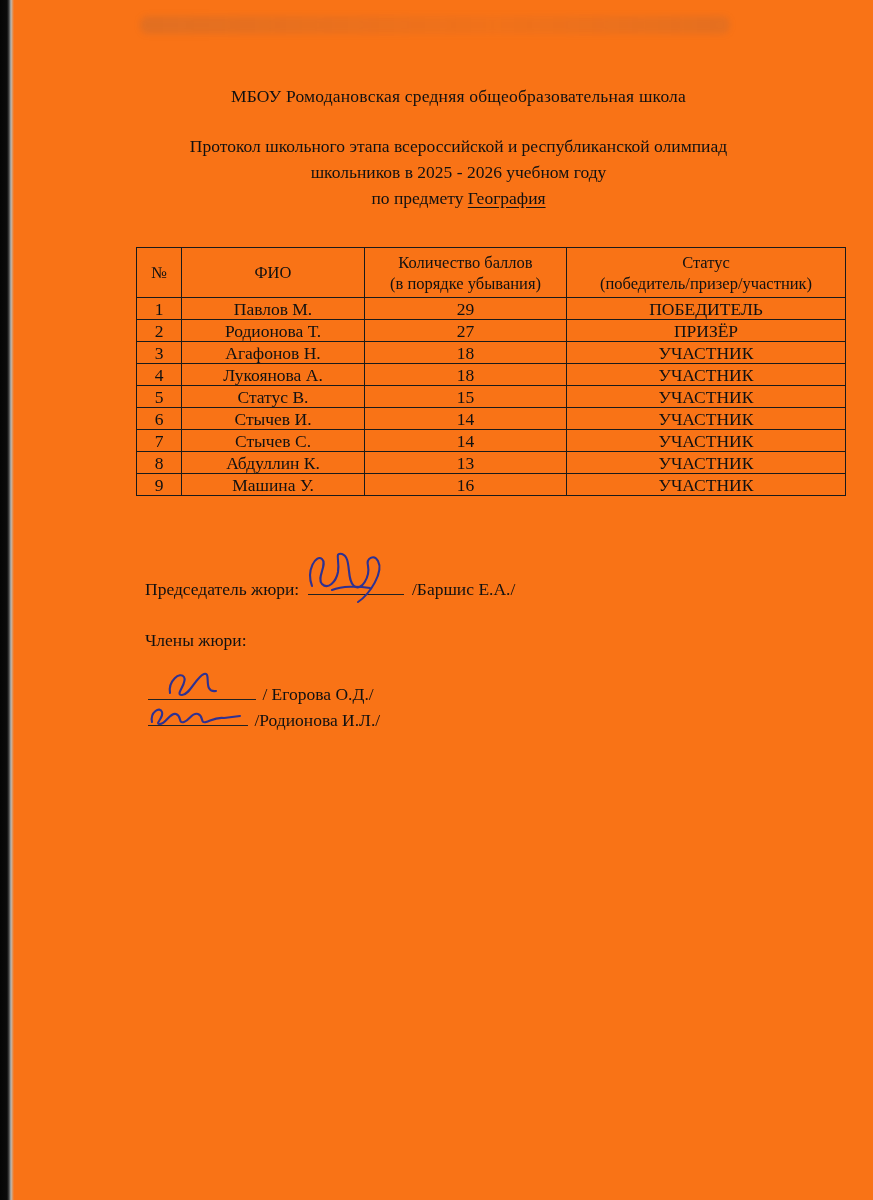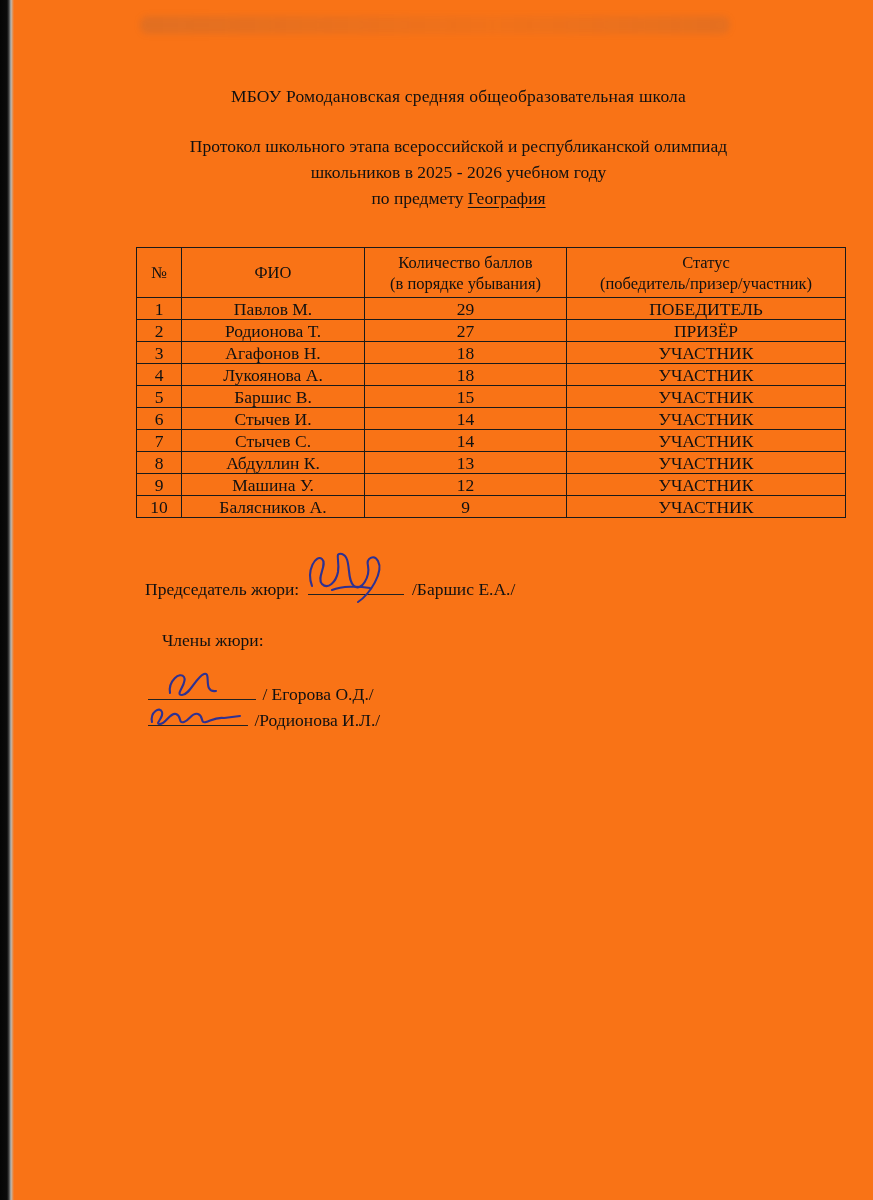--- a/index.html
+++ b/index.html
@@ -147,21 +147,21 @@
         <td>УЧАСТНИК</td>
       </tr>
       <tr>
         <td>4</td>
         <td>Лукоянова А.</td>
         <td>18</td>
         <td>УЧАСТНИК</td>
       </tr>
       <tr>
         <td>5</td>
-        <td>Баршис В.</td>
+        <td>Статус В.</td>
         <td>15</td>
         <td>УЧАСТНИК</td>
       </tr>
       <tr>
         <td>6</td>
         <td>Стычев И.</td>
         <td>14</td>
         <td>УЧАСТНИК</td>
       </tr>
       <tr>
@@ -172,44 +172,38 @@
       </tr>
       <tr>
         <td>8</td>
         <td>Абдуллин К.</td>
         <td>13</td>
         <td>УЧАСТНИК</td>
       </tr>
       <tr>
         <td>9</td>
         <td>Машина У.</td>
-        <td>12</td>
-        <td>УЧАСТНИК</td>
-      </tr>
-      <tr>
-        <td>10</td>
-        <td>Балясников А.</td>
-        <td>9</td>
+        <td>16</td>
         <td>УЧАСТНИК</td>
       </tr>
     </tbody>
   </table>
 
   <div class="sig-row" style="top:578px;left:145px;font-family:Liberation Serif, serif;">
     <span>Председатель жюри:</span>
     <span class="blank" style="width:96px;margin:0 4px;">
       <svg class="sig-ink" style="left:-10px;bottom:-10px;" width="96" height="58" viewBox="0 0 96 58">
         <path d="M14 40 C8 24 18 8 24 13 C30 18 18 32 24 38 C30 44 38 36 40 26 C42 14 36 6 44 8 C54 11 48 34 56 40 C64 46 72 30 70 20 C68 12 76 8 80 15 C86 26 72 48 60 56"></path>
         <path d="M34 44 C44 40 60 40 72 42"></path>
       </svg>
     </span>
     <span>/Баршис Е.А./</span>
   </div>
 
-  <div class="sig-row" style="top:630px;left:162px;">
+  <div class="sig-row" style="top:630px;left:145px;">
     <span>Члены жюри:</span>
   </div>
 
 
   <div class="sig-row" style="top:709px;left:148px;">
     <span class="blank" style="width:100px;margin-right:2px;">
       <svg class="sig-ink" style="left:-4px;bottom:-7px;" width="104" height="28" viewBox="0 0 104 28">
         <path d="M8 18 C6 8 16 2 18 8 C20 14 10 20 16 20 C22 20 26 8 32 10 C38 12 34 20 40 18 C46 16 48 8 54 10 C60 12 56 20 62 18 C68 16 72 13 80 14 L96 12"></path>
       </svg>
     </span>

